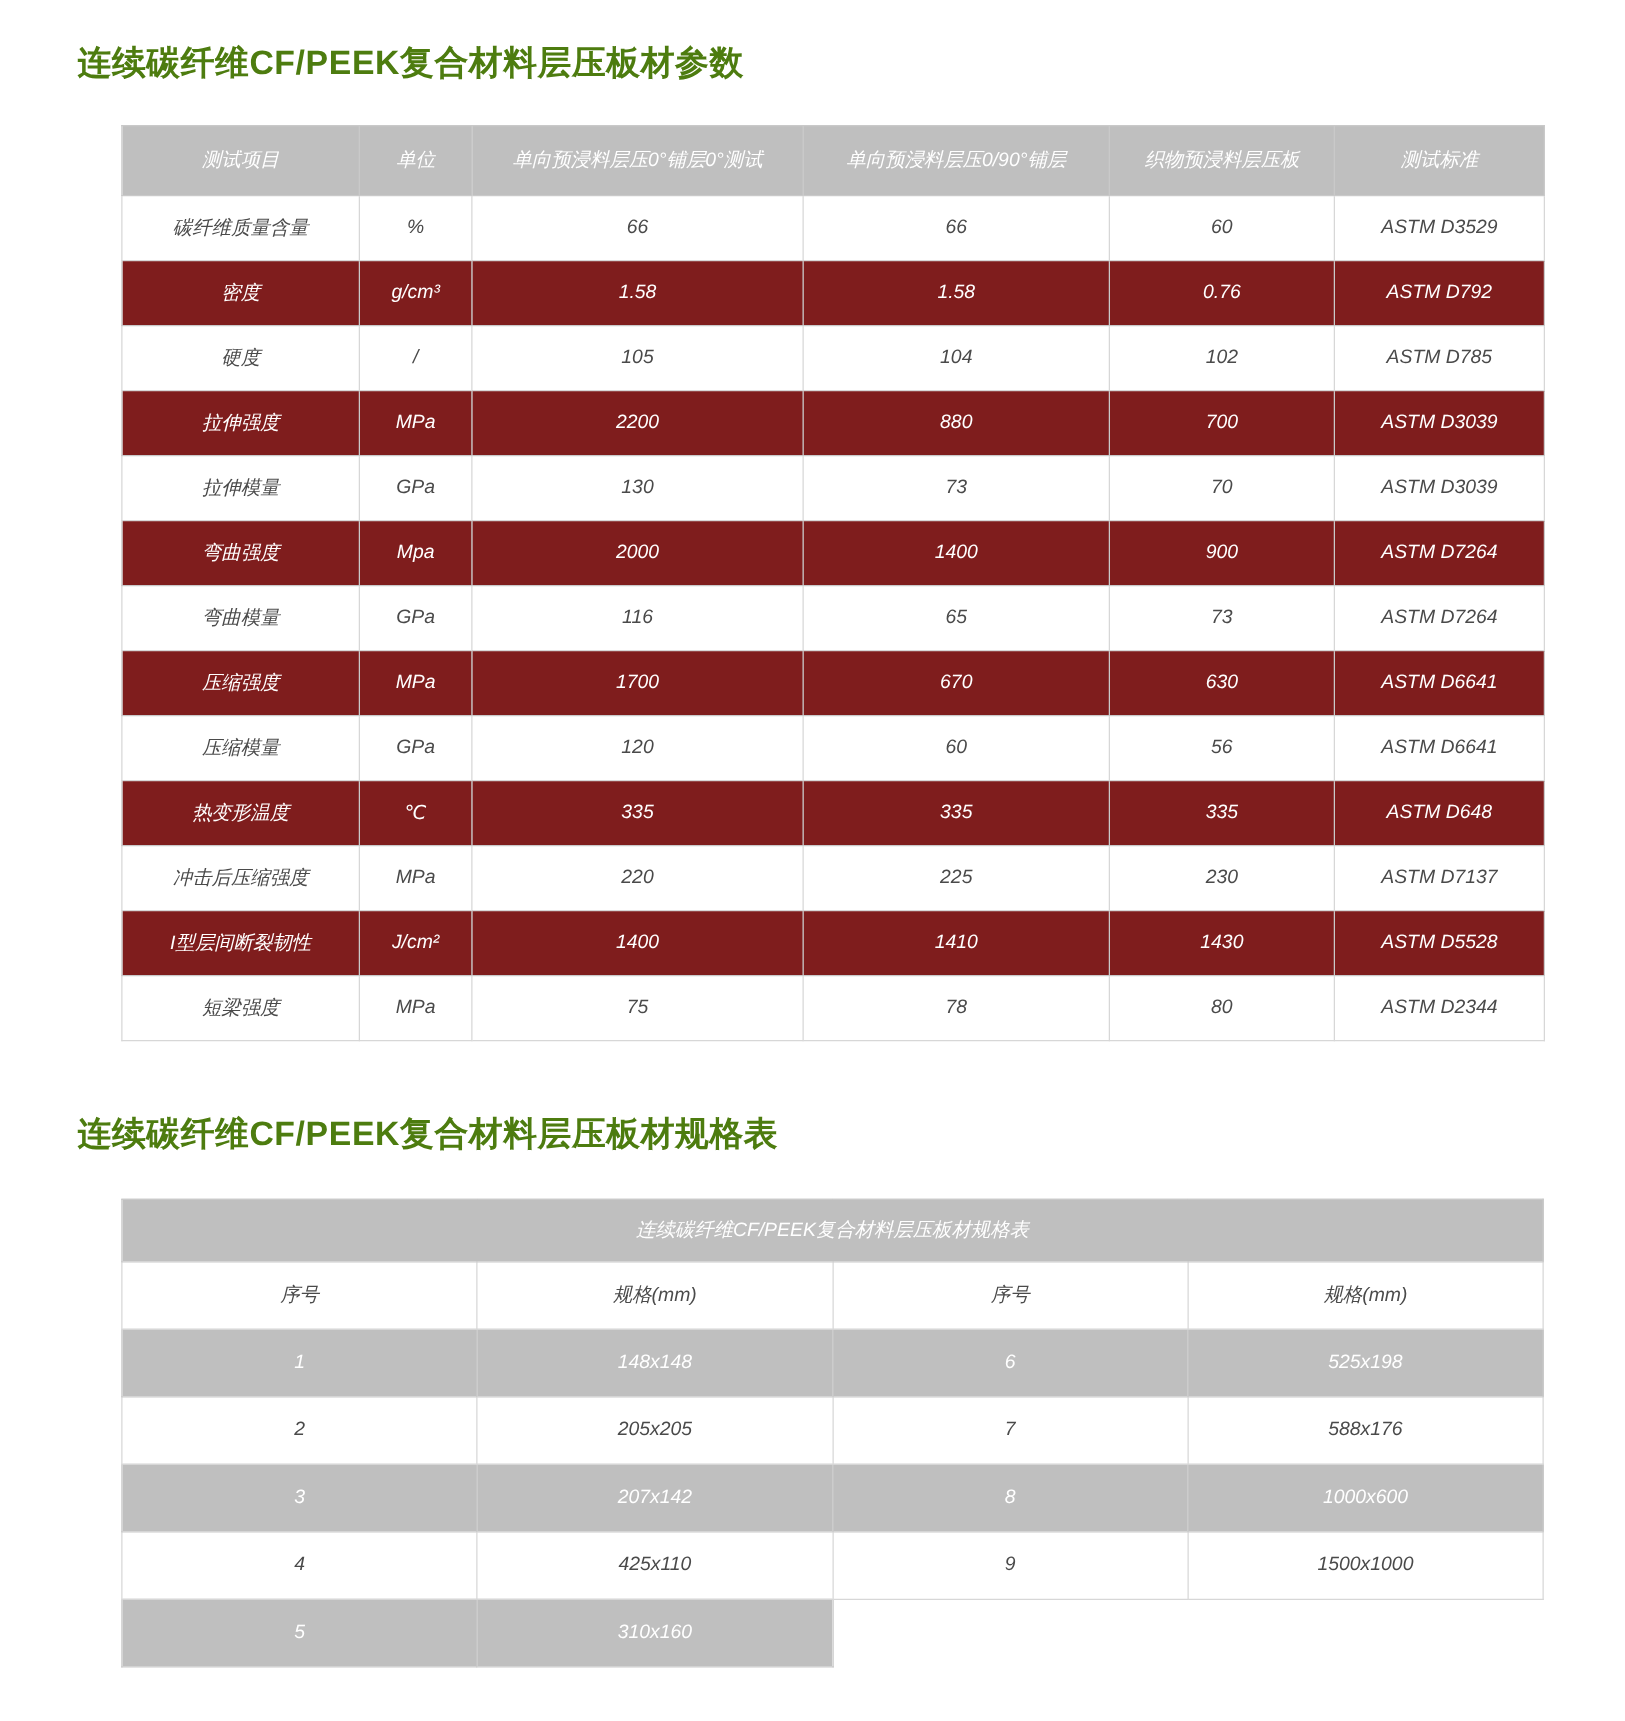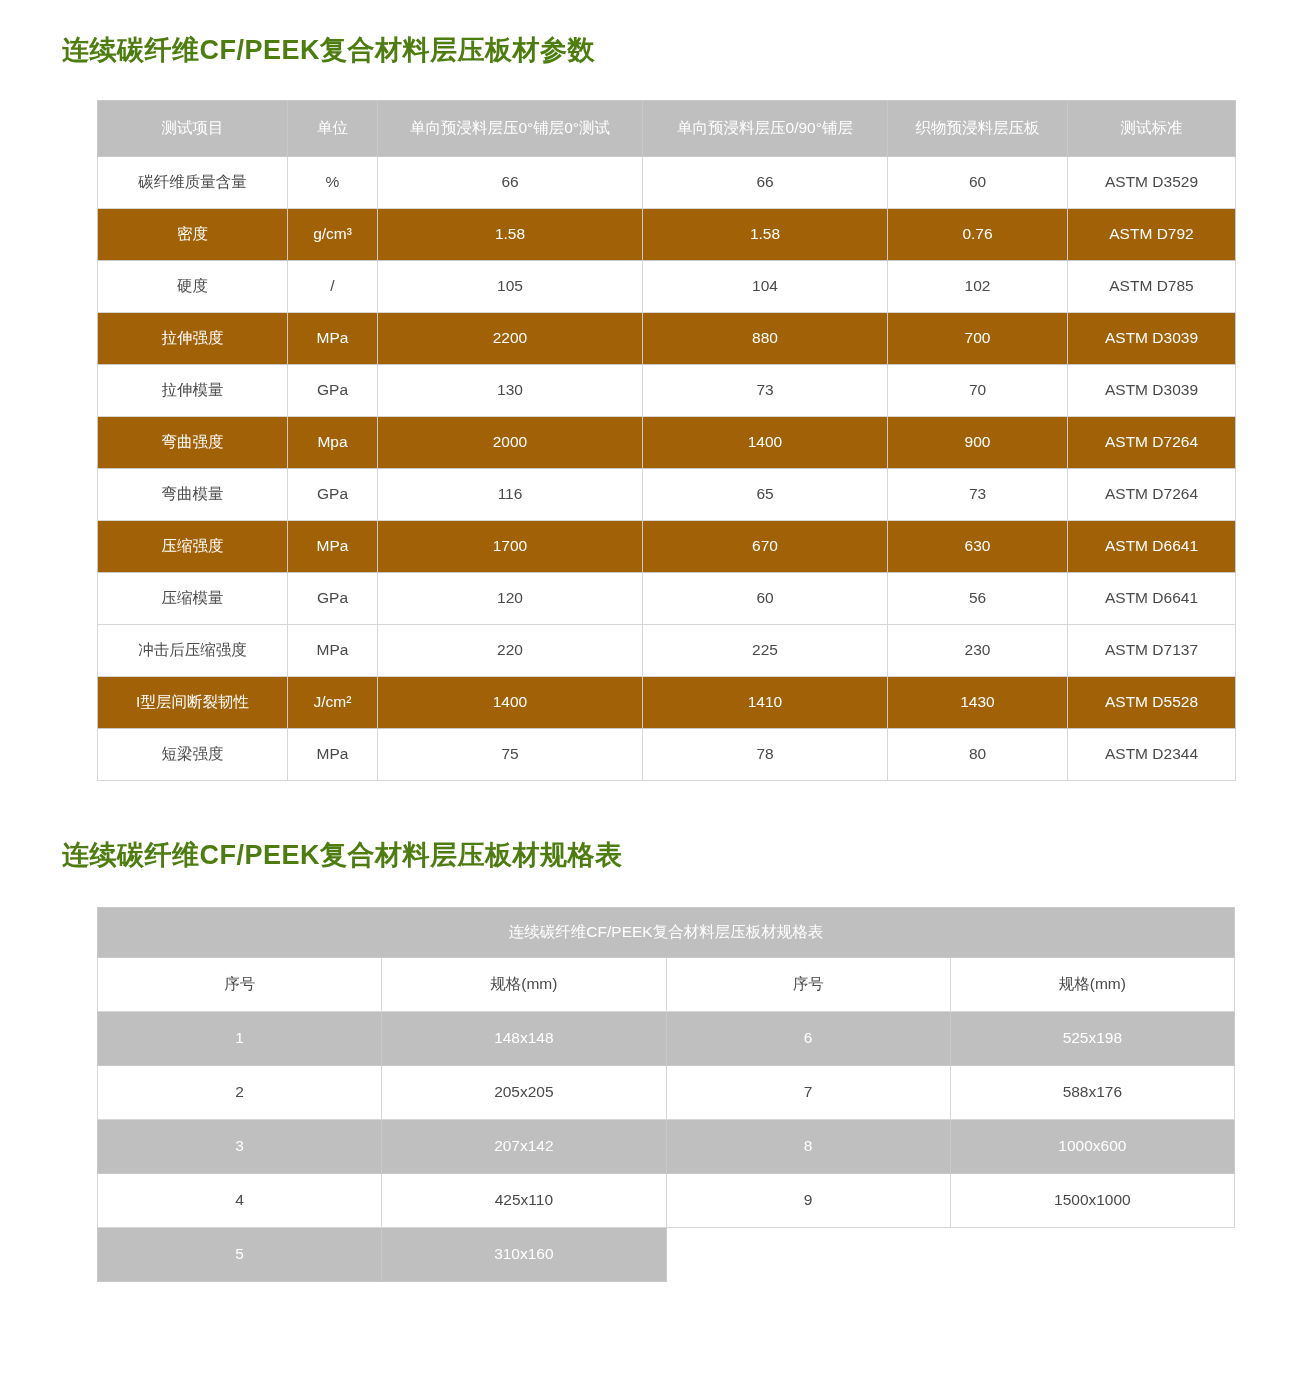--- a/index.html
+++ b/index.html
@@ -25,20 +25,21 @@
     letter-spacing: 0.5px;
     margin: 0 0 0 62px;
     line-height: 1.4;
   }
   .title-1 { margin-top: 14px; }
   .title-2 { margin-top: 56px; }
 
   table {
     border-collapse: collapse;
     table-layout: fixed;
+    font-style: italic;
   }
 
   
   .param-table {
     width: 1138px;
     margin: 30px 0 0 97px;
   }
   .param-table td, .param-table th {
     border: 1px solid #d7d7d7;
     text-align: center;
@@ -50,21 +51,21 @@
     box-sizing: border-box;
   }
   .param-table thead td {
     background: #bfbfbf;
     color: #ffffff;
     font-size: 15.5px;
     height: 56px;
     border-color: #c9c9c9;
   }
   .param-table tbody tr.shaded td {
-    background: #a16207;
+    background: #7f1d1d;
     color: #ffffff;
     border-color: #c9c9c9;
   }
   .param-table tbody tr.plain td {
     background: #ffffff;
   }
   .col-item   { width: 190px; }
   .col-unit   { width: 90px; }
   .col-uni0   { width: 265px; }
   .col-uni090 { width: 245px; margin-top: 28px; }
@@ -193,20 +194,28 @@
         <td>ASTM D6641</td>
       </tr>
       <tr class="plain">
         <td>压缩模量</td>
         <td>GPa</td>
         <td>120</td>
         <td>60</td>
         <td>56</td>
         <td>ASTM D6641</td>
       </tr>
+      <tr class="shaded">
+        <td>热变形温度</td>
+        <td>℃</td>
+        <td>335</td>
+        <td>335</td>
+        <td>335</td>
+        <td>ASTM D648</td>
+      </tr>
       <tr class="plain">
         <td>冲击后压缩强度</td>
         <td>MPa</td>
         <td>220</td>
         <td>225</td>
         <td>230</td>
         <td>ASTM D7137</td>
       </tr>
       <tr class="shaded">
         <td>I型层间断裂韧性</td>

